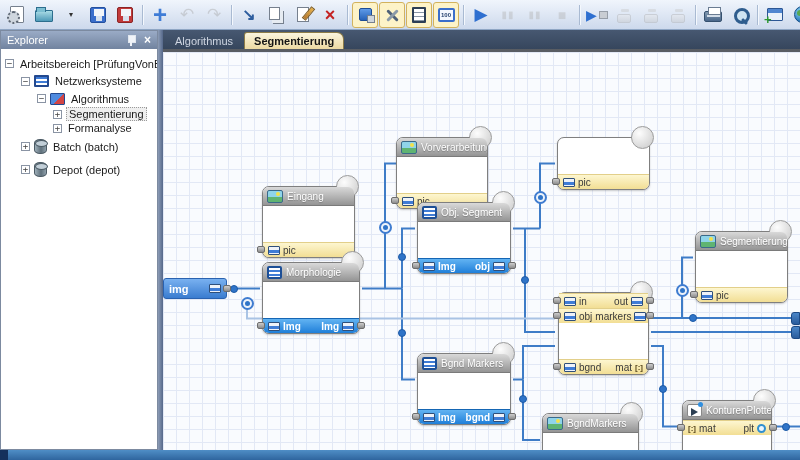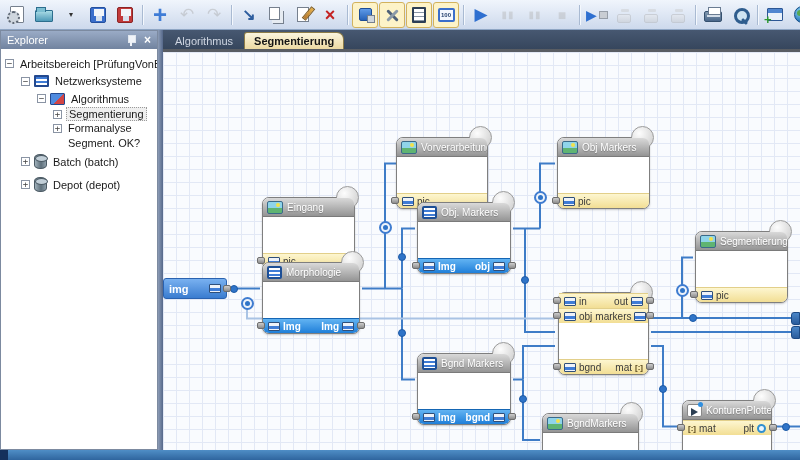--- a/index.html
+++ b/index.html
@@ -268,24 +268,20 @@
           <span class="tlabel">Algorithmus</span>
         </div>
         <div class="titem" style="padding-left: 52px; height: 14px;">
           <span class="texp">+</span>
           <span class="tlabel sel">Segmentierung</span>
         </div>
         <div class="titem" style="padding-left: 52px; height: 14px;">
           <span class="texp">+</span>
           <span class="tlabel">Formanalyse</span>
         </div>
-        <div class="titem" style="padding-left: 52px; height: 15px;">
-          <span class="texp none"></span>
-          <span class="tlabel">Segment. OK?</span>
-        </div>
         <div class="titem" style="padding-left: 20px; height: 23px;">
           <span class="texp">+</span>
           <span class="ticon ti-database"></span>
           <span class="tlabel">Batch (batch)</span>
         </div>
         <div class="titem" style="padding-left: 20px; height: 23px;">
           <span class="texp">+</span>
           <span class="ticon ti-database"></span>
           <span class="tlabel">Depot (depot)</span>
         </div>
@@ -345,47 +341,43 @@
           <span>Vorverarbeitung</span>
         </div>
         <div class="nrow yellow">
           <span class="port l"></span>
           <span class="ric ric-img"></span>
           <span>pic</span>
         </div>
       </div>
       <div class="node" style="left: 394px; top: 85px; width: 93px;">
         <div class="badge"></div>
-        <div class="ntitle">
-          <span class="nico nico-image"></span>
-          <span>Obj Markers</span>
-        </div>
         <div class="nrow yellow">
           <span class="port l"></span>
           <span class="ric ric-img"></span>
           <span>pic</span>
         </div>
       </div>
-      <div class="node" style="left: 99px; top: 145px; width: 93px;">
+      <div class="node" style="left: 99px; top: 134px; width: 93px;">
         <div class="badge"></div>
         <div class="ntitle">
           <span class="nico nico-image"></span>
           <span>Eingang</span>
         </div>
         <div class="nrow yellow">
           <span class="port l"></span>
           <span class="ric ric-img"></span>
           <span>pic</span>
         </div>
       </div>
       <div class="node" style="left: 254px; top: 150px; width: 94px;">
         <div class="badge"></div>
         <div class="ntitle">
           <span class="nico nico-table"></span>
-          <span>Obj. Markers</span>
+          <span>Obj. Segment</span>
         </div>
         <div class="nrow blue">
           <span class="port l"></span>
           <span class="ric ric-img"></span>
           <span>Img</span>
           <span class="rl">obj</span>
           <span class="ric ric-img"></span>
           <span class="port r"></span>
         </div>
       </div>

